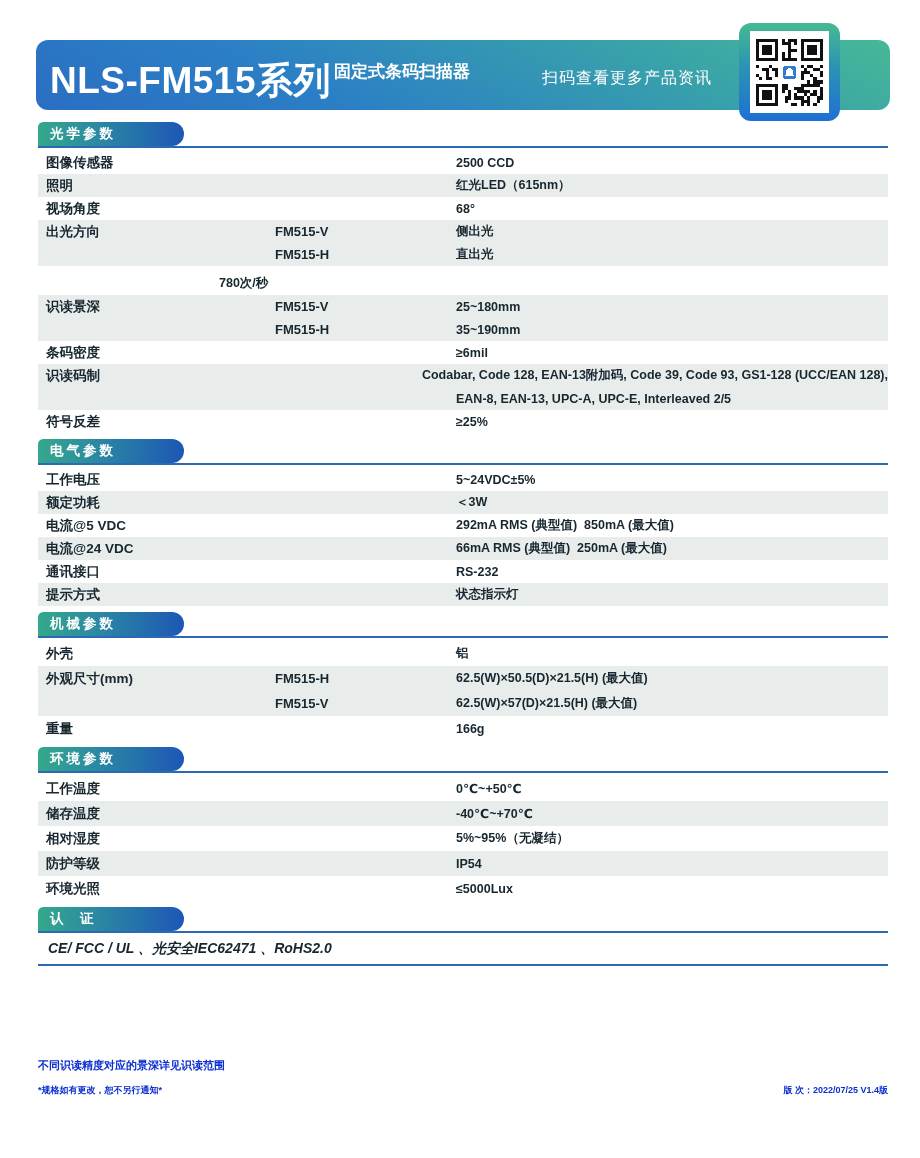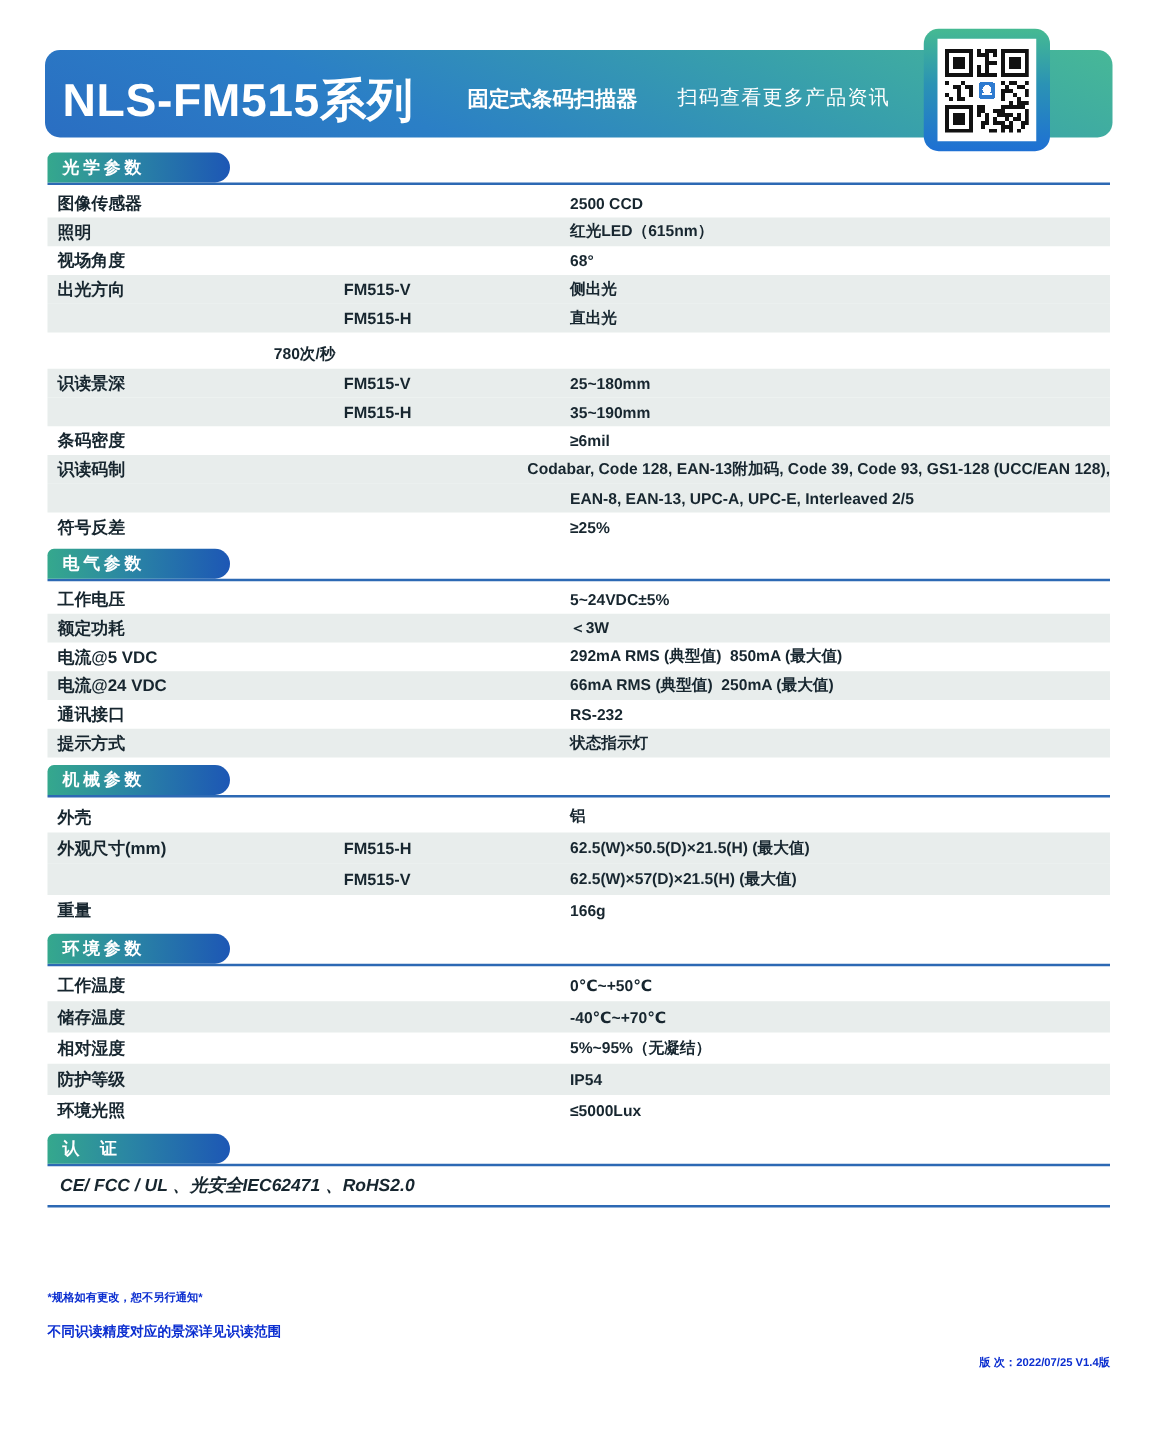--- a/index.html
+++ b/index.html
@@ -11,21 +11,21 @@
     color:#17262f;
   }
   
   .banner {
     position:absolute; left:36px; top:40px; width:854px; height:70px;
     border-radius:12px;
     background:linear-gradient(205deg,#47b897 0%,#38a0ab 30%,#2b7fc6 68%,#2a6ec2 100%);
   }
   .banner-title-row {
     position:absolute; left:14px; bottom:11px;
-    display:flex; align-items:center; color:#fff; white-space:pre;gap:40px;
+    display:flex; align-items:flex-start; color:#fff; white-space:pre;
   }
   .title { font-size:37px; font-weight:bold; line-height:1; letter-spacing:0.5px; }
   .subtitle { font-size:17px; font-weight:bold; line-height:1.2; margin-left:3px; }
   .scan-hint {
     position:absolute; right:178px; top:28px; color:#ffffff;
     font-size:16px; letter-spacing:1px;
   }
   .qr-plate {
     position:absolute; right:50px; top:-17px; width:101px; height:98px;
     border-radius:12px;
@@ -52,21 +52,21 @@
   .c { white-space:pre; }
   .label { width:237px; padding-left:8px; font-size:13.5px; }
   .model { width:181px; font-size:13px; }
   .value { flex:1; font-size:12.5px; }
   .cert-row {
     display:flex; align-items:center; height:33px; padding-left:10px;
     border-bottom:2px solid #2c69b4; font-size:14px; font-weight:bold; white-space:pre;font-style:italic;
   }
   
   .fn1 { position:absolute; left:38px; top:1058px; color:#0b2ed0; font-size:11px; font-weight:bold; }
-  .fn2 { position:absolute; left:38px; top:1032px; color:#0b2ed0; font-size:9px; font-weight:bold; }
+  .fn2 { position:absolute; left:38px; top:1084px; color:#0b2ed0; font-size:9px; font-weight:bold; }
   .ver { position:absolute; right:32px; top:1084px; color:#0b2ed0; font-size:9px; font-weight:bold; }
 </style>
 </head>
 <body>
 
 <div class="banner">
   <div class="banner-title-row">
     <span class="title">NLS-FM515系列</span>
     <span class="subtitle">固定式条码扫描器</span>
   </div>

